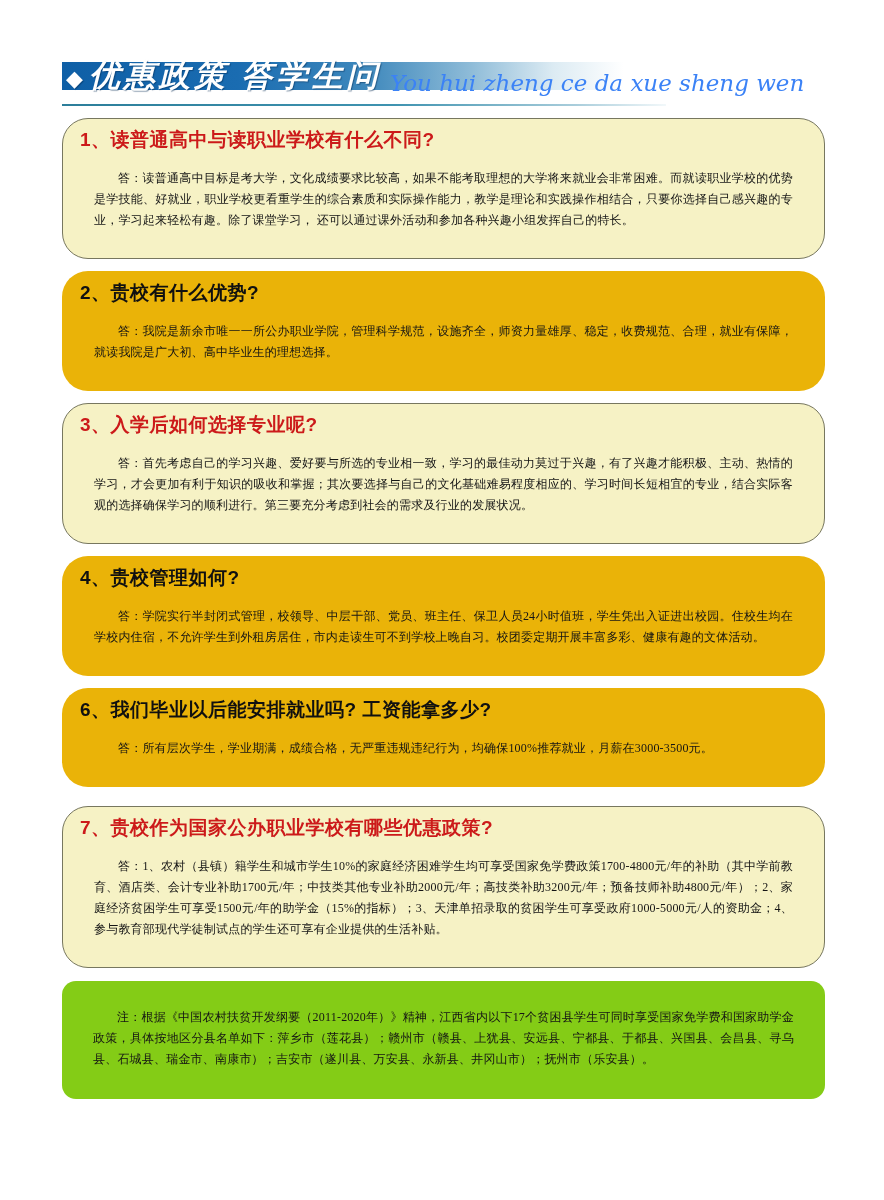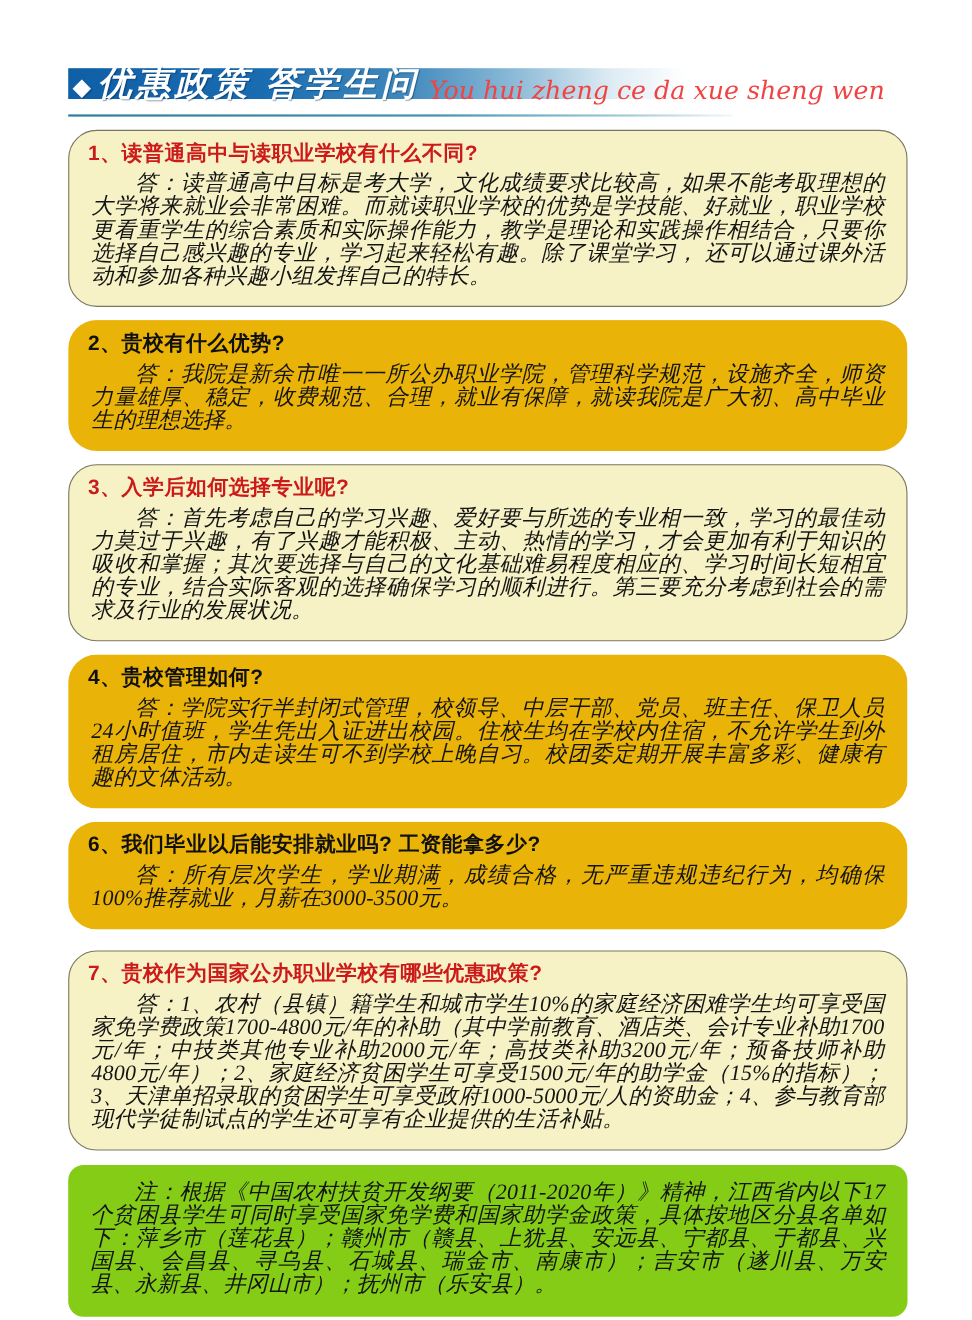--- a/index.html
+++ b/index.html
@@ -54,21 +54,21 @@
     font-style: normal;
     margin-right: 2px;
   }
   .pinyin {
     position: absolute;
     left: 328px;
     top: 10px;
     font-family: "DejaVu Serif", "Liberation Serif", serif;
     font-style: italic;
     font-size: 23px;
-    color: #ef4444;
+    color: #3b82f6;
     white-space: nowrap;
   }
   .header-underline {
     position: absolute;
     left: 0;
     top: 44px;
     width: 604px;
     height: 2px;
     background: linear-gradient(90deg, #2c7e9a 0%, #3f93b0 55%, #a9cddb 85%, #f2f8fa 100%);
   }
@@ -93,28 +93,27 @@
     font-family: "Liberation Sans", "DejaVu Sans", sans-serif;
     font-weight: bold;
     font-size: 19px;
     line-height: 25px;
     margin: 0 0 2px 2px;
     letter-spacing: 0.5px;
   }
   .q-red  { color: #cc1a1a; }
   .q-dark { color: #101010; }
   .qa-answer {
-    font-size: 20px;
+    font-size: 12px;
     line-height: 21px;
     color: #141414;
     text-indent: 2em;
     text-align: justify;
     letter-spacing: 0.2px;
-    margin: 5px;
-    font-style: italic;
+    margin: 16px;
   }
   .gap-large { margin-top: 19px; }
 
   .note-block {
     box-sizing: border-box;
     width: 763px;
     background: #84cc16;
     border-radius: 14px;
     padding: 10px 15px 13px 15px;
     margin-top: 13px;

